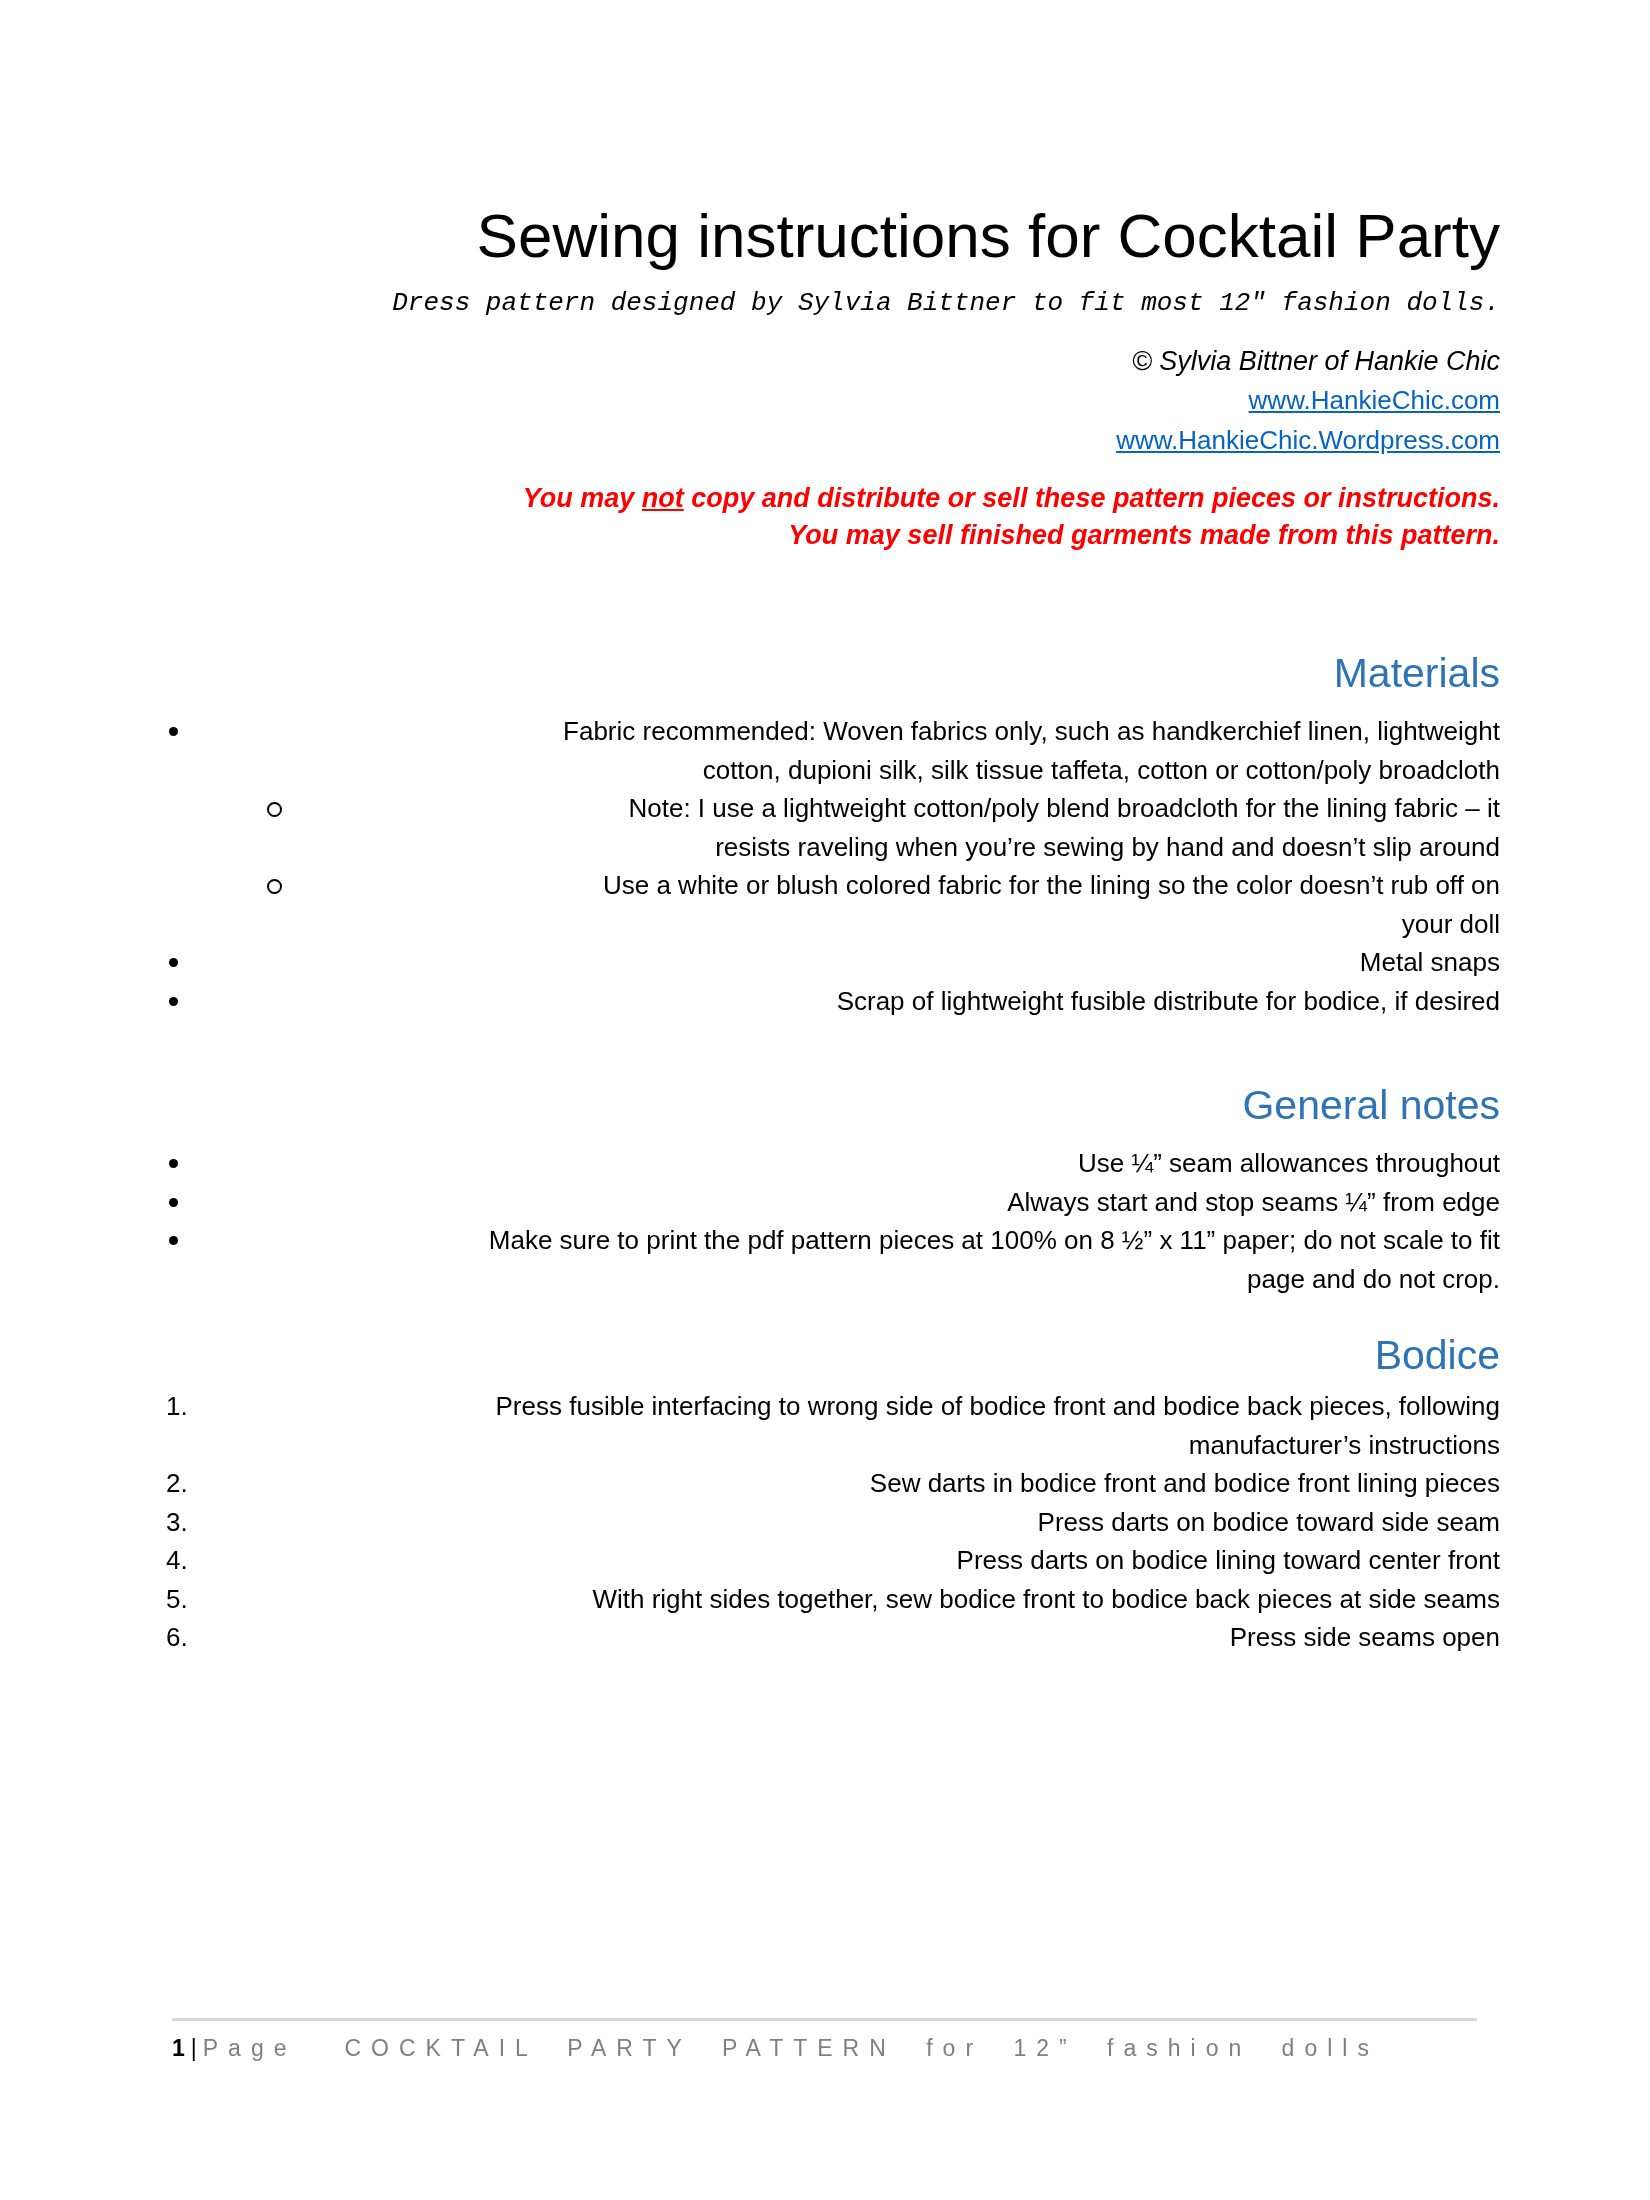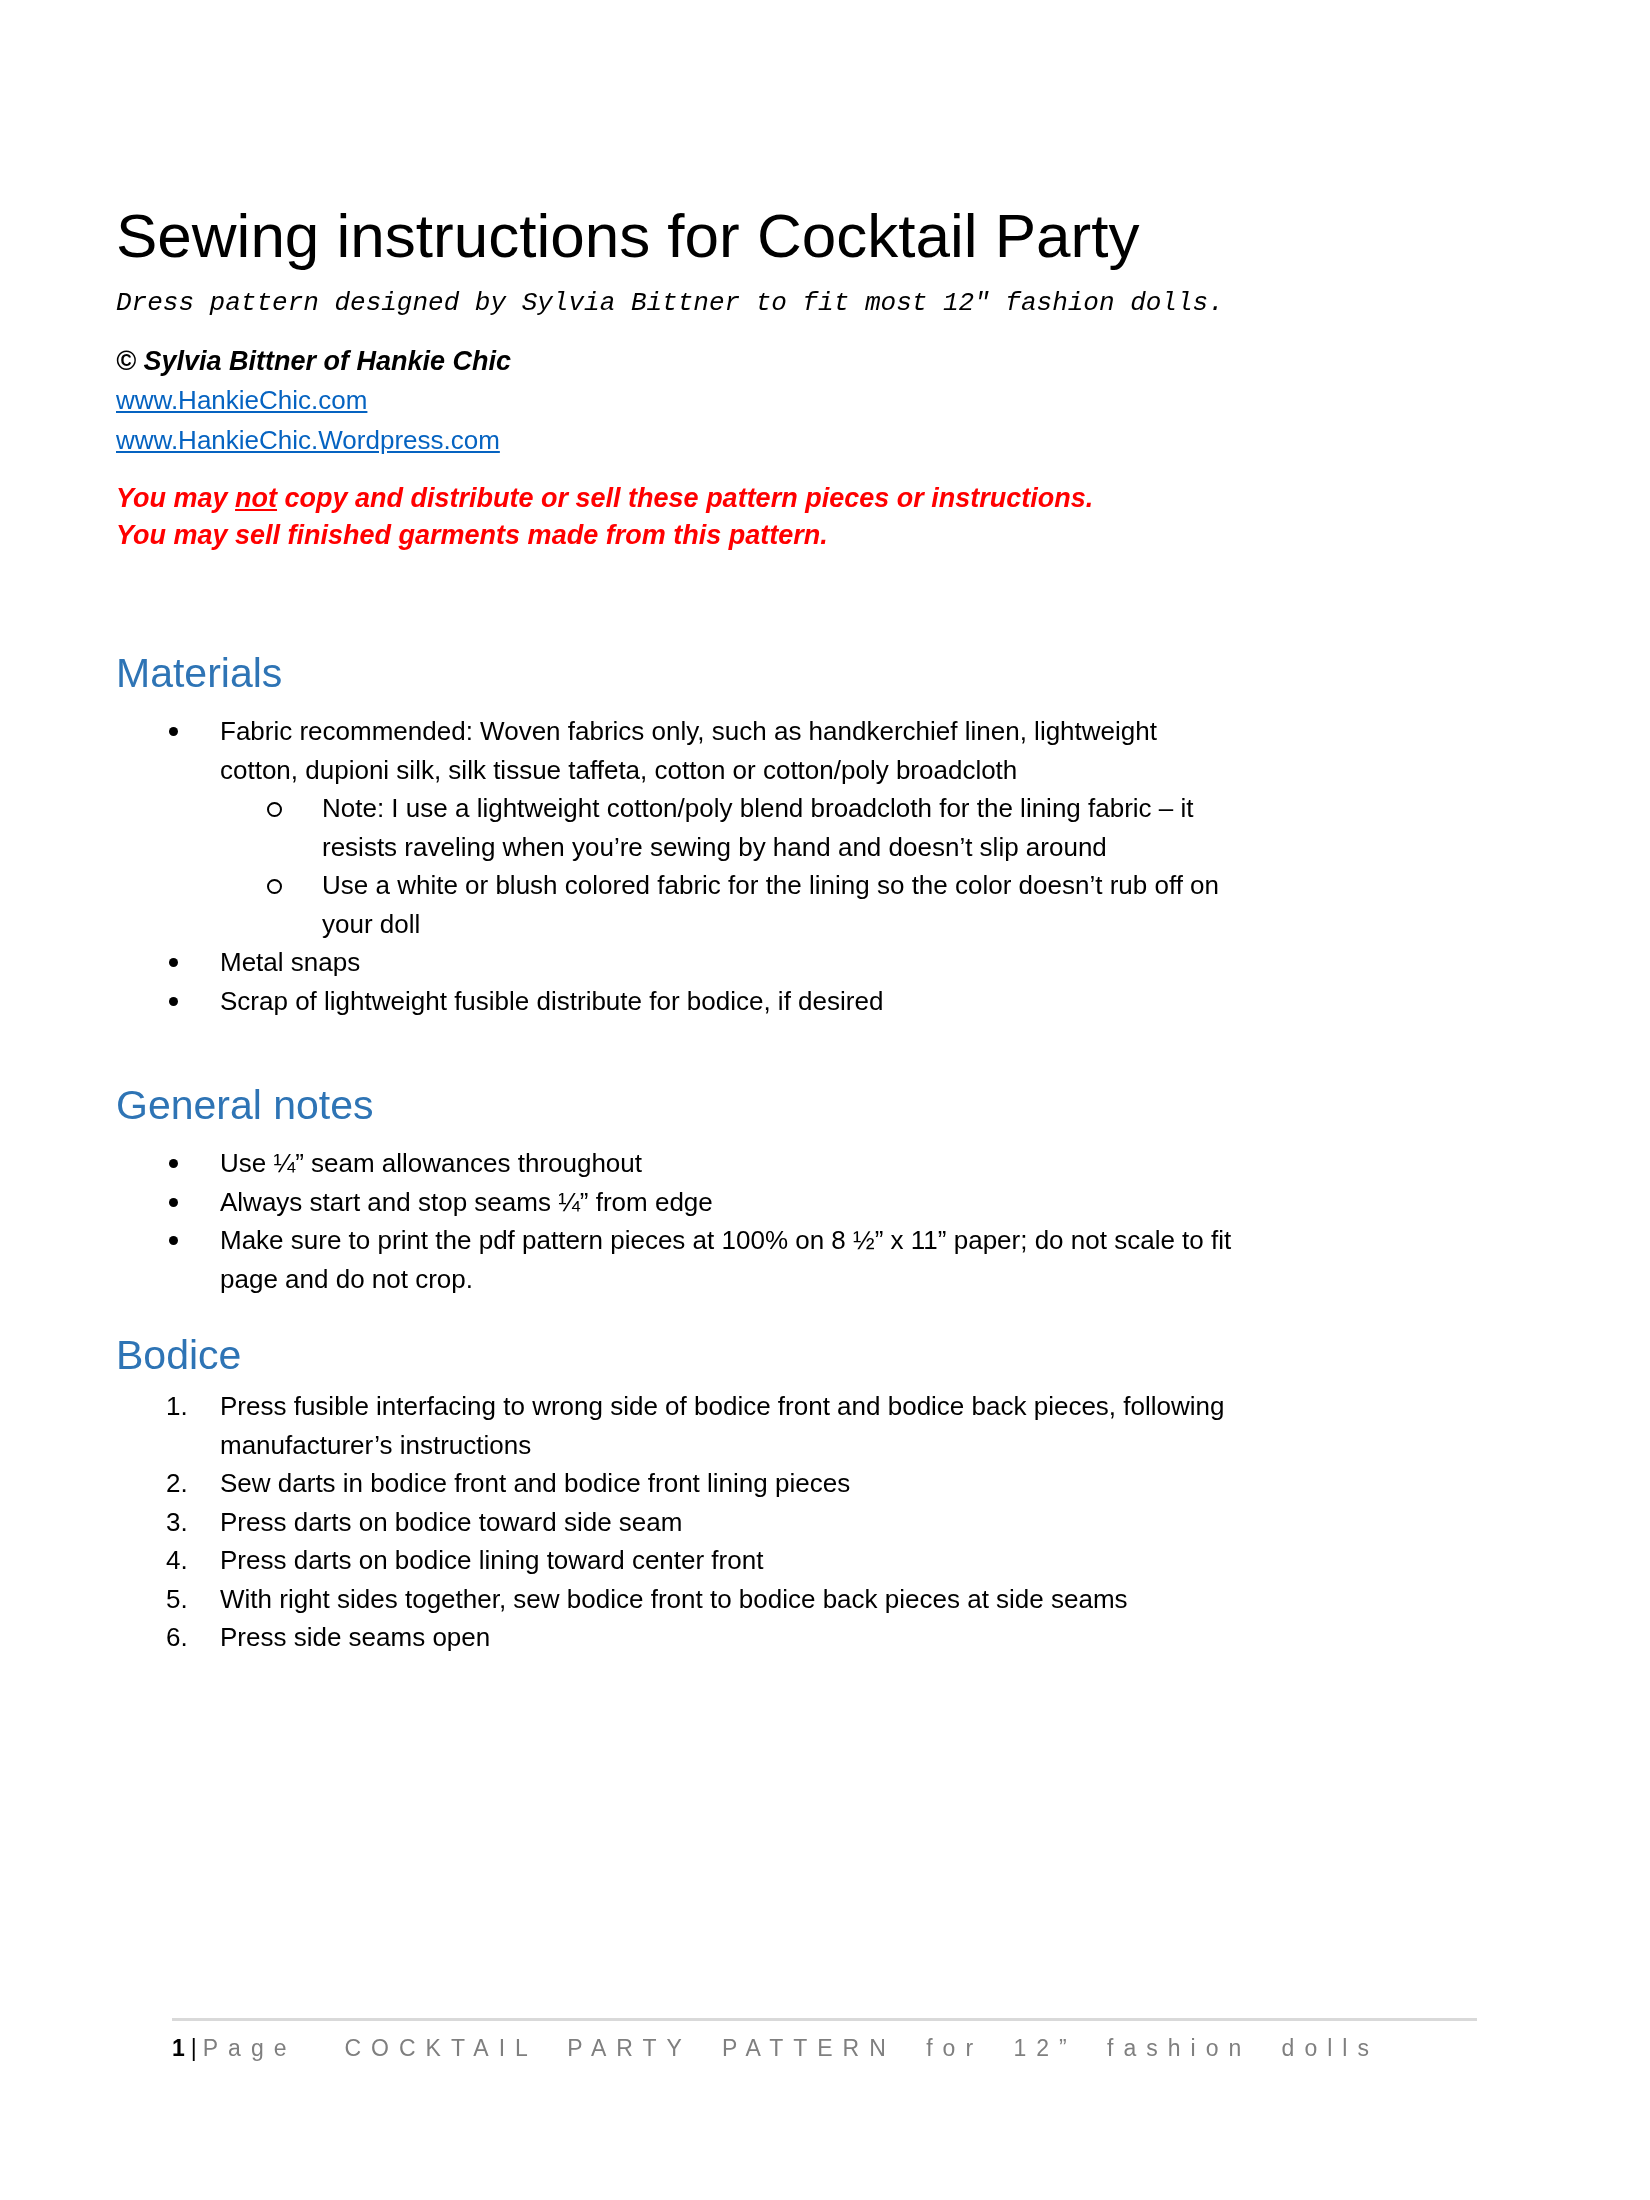--- a/index.html
+++ b/index.html
@@ -4,34 +4,34 @@
 <style>
   html,body { margin:0; padding:0; background:#ffffff; }
   .page {
     position:relative;
     width:1650px; height:2200px;
     background:#ffffff;
     font-family:"Liberation Sans","DejaVu Sans",sans-serif;
     color:#000000;
     overflow:hidden;
   }
-  .content { padding:0 150px 0 116px; }
+  .content { padding:0 150px 0 116px;text-align:right; }
 
   h1.doc-title {
     margin:0; padding-top:196px;
     font-size:62px; font-weight:400; line-height:80px;
     white-space:nowrap;
   }
   .subtitle {
     margin:8px 0 0; font-size:26px; font-style:italic; line-height:38px;
     white-space:nowrap;
     font-family:Liberation Mono, monospace;
   }
   .copyright {
-    margin:20px 0 0; font-size:27px; font-weight:bold; font-style:italic; line-height:38px;
+    margin:20px 0 0; font-size:27px; font-weight:normal; font-style:italic; line-height:38px;
     white-space:nowrap;
   }
   .link-line { margin:0; font-size:26px; line-height:40px; white-space:nowrap; }
   .link-line a { color:#0563C1; text-decoration:underline; cursor:pointer; }
 
   .notice {
     margin:20px 0 0; font-size:27px; font-weight:bold; font-style:italic;
     color:#FF0000; line-height:37px;
   }
   .notice .ln { display:block; white-space:nowrap; }

